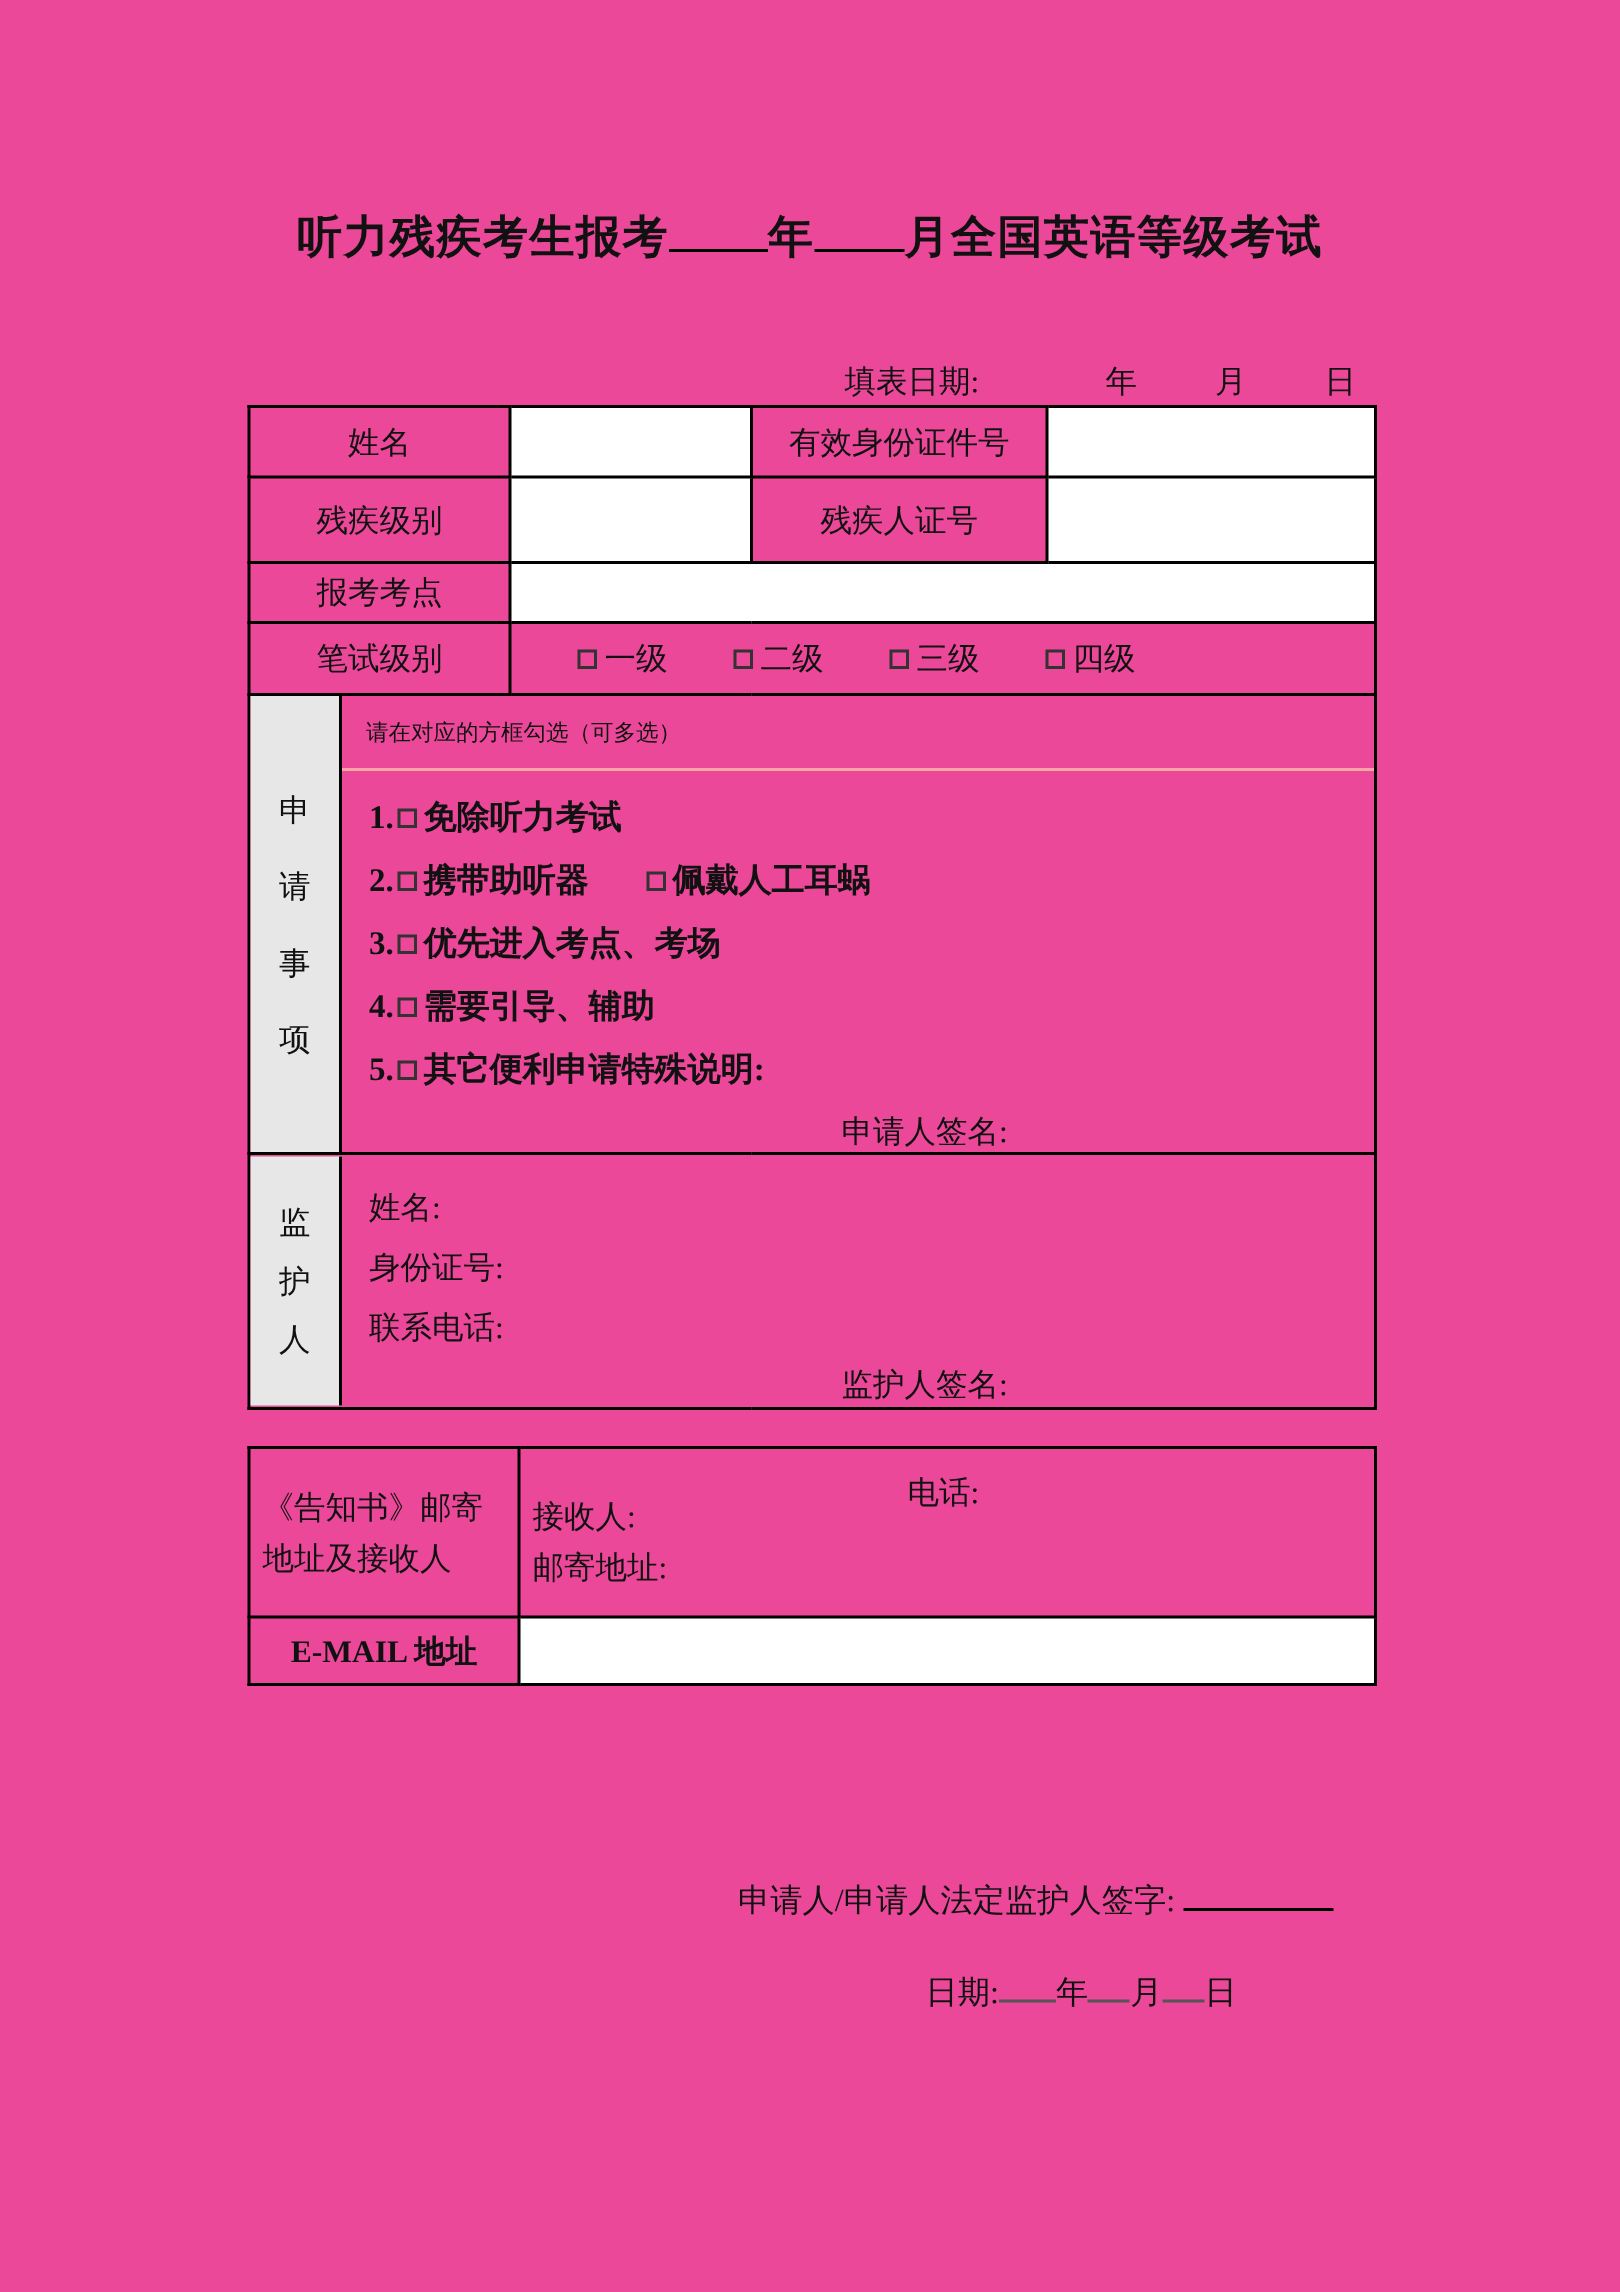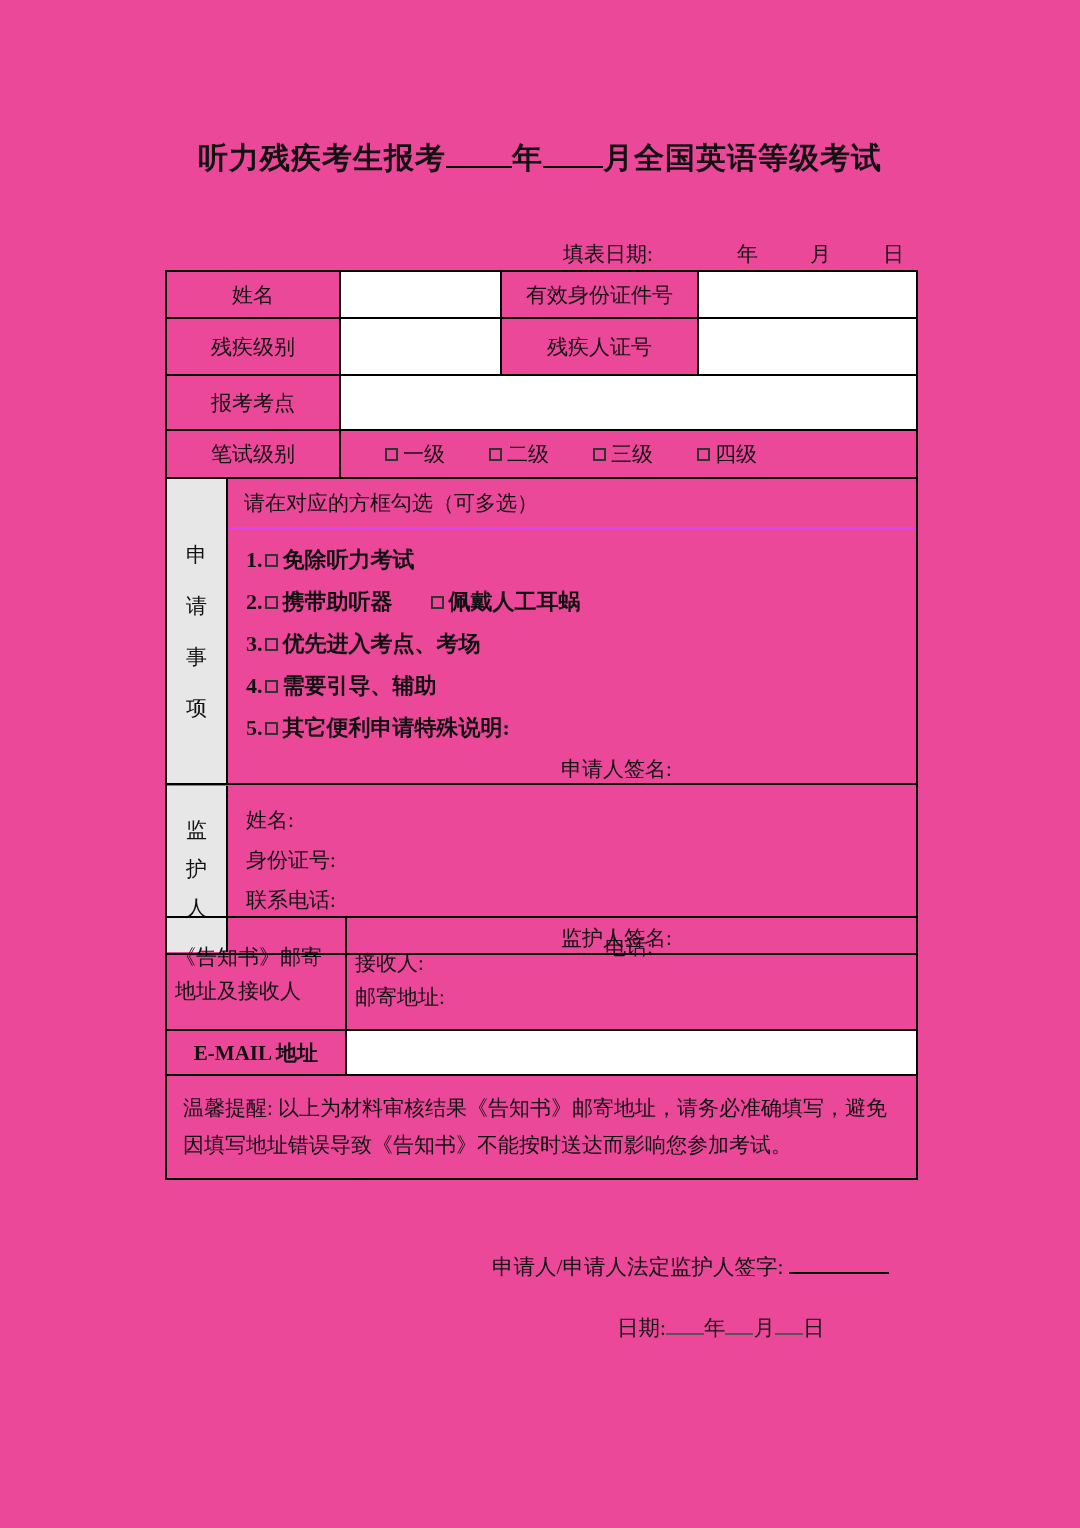--- a/index.html
+++ b/index.html
@@ -13,34 +13,34 @@
   .title2 { position:absolute; top:192px; left:0; width:1080px; text-align:center;
             font-size:30px; font-weight:bold; letter-spacing:2px; }
   .blank { display:inline-block; border-bottom:2.5px solid #000; height:1em;
            vertical-align:baseline; }
   .filldate { position:absolute; top:240px; left:0; width:1080px; height:28px; font-size:21px; }
   .filldate span { position:absolute; top:0; }
 
   table.t { border-collapse:collapse; table-layout:fixed; }
   table.t td { border:2px solid #000; font-size:21px; vertical-align:middle; }
   .main { position:absolute; left:165px; top:270px; width:751px; }
-  .mail { position:absolute; left:165px; top:916px; width:751px; }
+  .mail { position:absolute; left:165px; top:964px; width:751px; }
   td.lbl { text-align:center; }
   td.fill { background:#fff; }
 
   .sideCell { padding:0 !important; }
   .rowflex { display:flex; height:100%; }
   .side { width:61px; background:#e7e7e7; border-right:2px solid #000;
           display:flex; flex-direction:column; align-items:center; justify-content:center;
           font-size:21px; }
   .side.apply { gap:23px; }
   .side.guard { gap:11px; }
   .content { flex:1; display:flex; flex-direction:column; }
-  .hintRow { height:50px; border-bottom:2px solid #d946ef; display:flex; align-items:center;
-             padding-left:16px; font-size:21px;text-align:right; }
+  .hintRow { height:50px; border-bottom:2px solid #fca5a5; display:flex; align-items:center;
+             padding-left:16px; font-size:15px;text-align:right; }
   .items { padding:10px 0 0 18px; }
   .item { height:42px; display:flex; align-items:center; font-size:22px; font-weight:bold; }
   .item .num { margin-right:2px; }
   .opt2 { margin-left:38px; }
   .cb { display:inline-block; width:13px; height:13px; border:2px solid #333;
         margin-right:5px; flex:none; }
   .cbrow { display:flex; align-items:flex-end; gap:44px; padding-left:44px; }
   .cbopt { display:flex; align-items:center; }
   .applicantSign { margin-left:315px; margin-top:6px; font-size:21px; font-weight:normal; }
   .gfields { padding:14px 0 0 18px; }
@@ -89,21 +89,21 @@
       <td class="fill"></td>
       <td class="lbl">有效身份证件号</td>
       <td class="fill"></td>
     </tr>
     <tr style="height:57px">
       <td class="lbl">残疾级别</td>
       <td class="fill"></td>
       <td class="lbl">残疾人证号</td>
       <td class="fill"></td>
     </tr>
-    <tr style="height:55px">
+    <tr style="height:40px">
       <td class="lbl">报考考点</td>
       <td class="fill" colspan="3"></td>
     </tr>
     <tr style="height:48px">
       <td class="lbl">笔试级别</td>
       <td colspan="3">
         <div class="cbrow">
           <span class="cbopt">
                 <span class="cb"></span>
                 <span>一级</span>
@@ -206,23 +206,20 @@
       <td class="mailContent">
         <div>接收人:</div>
         <span class="phonePos">电话:</span>
         <div>邮寄地址:</div>
       </td>
     </tr>
     <tr style="height:45px">
       <td class="emailLbl">E-MAIL 地址</td>
       <td class="fill"></td>
     </tr>
-    <tr style="height:100px">
-      <td colspan="2" class="notice">温馨提醒: 以上为材料审核结果《告知书》邮寄地址，请务必准确填写，避免因填写地址错误导致《告知书》不能按时送达而影响您参加考试。</td>
-    </tr>
   </tbody>
     </table>
 
   <div class="footSign">
     <span>申请人/申请人法定监护人签字:</span><span class="blank"></span>
   </div>
   <div class="footDate">
     <span>日期:</span><span class="blank" style="width:38px"></span><span>年</span><span class="blank" style="width:28px"></span><span>月</span><span class="blank" style="width:28px"></span><span>日</span>
   </div>
 

